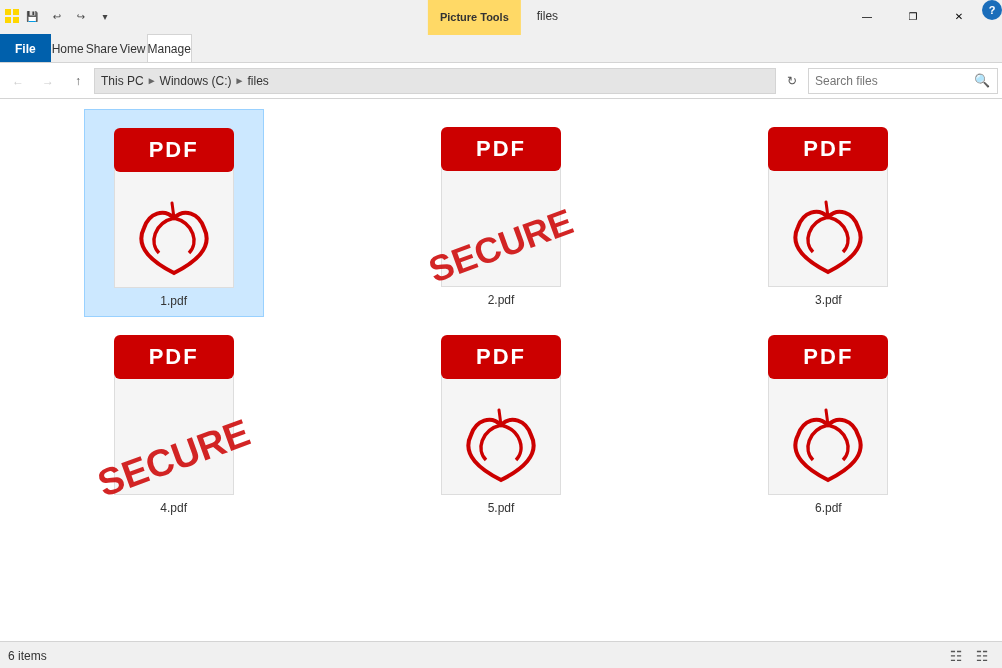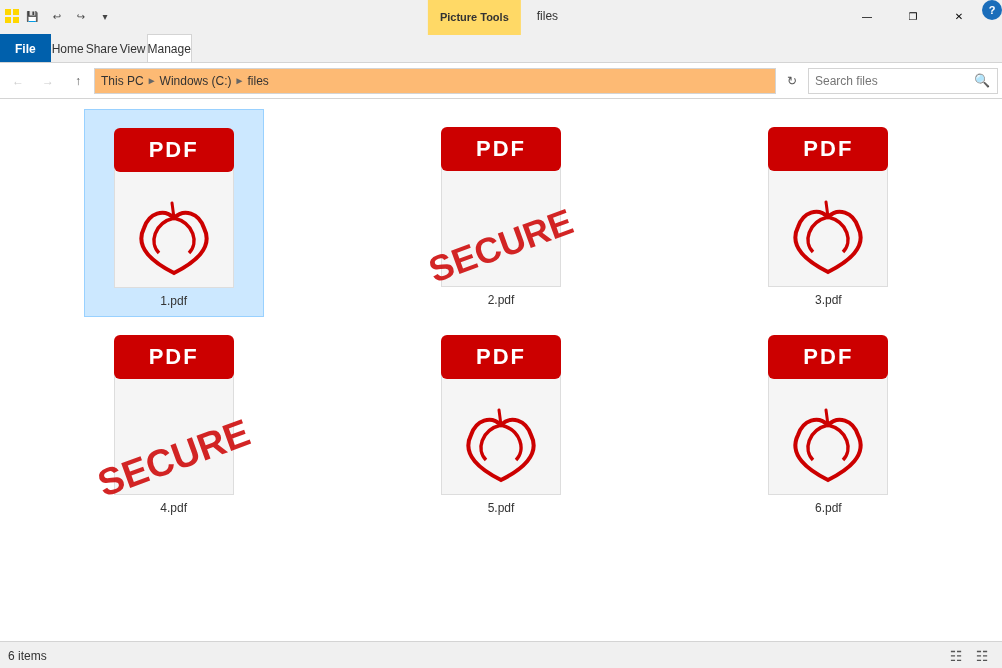--- a/index.html
+++ b/index.html
@@ -113,21 +113,21 @@
       font-size: 12px;
     }
     .nav-btn.disabled { color: #ccc; cursor: default; }
     .address-path {
       flex: 1;
       height: 26px;
       border: 1px solid #d4d4d4;
       display: flex;
       align-items: center;
       padding: 0 6px;
-      background: #fdba74;
+      background: #e5e5e5;
       cursor: pointer;
     }
     .breadcrumb-item {
       color: #333;
       font-size: 12px;
       cursor: pointer;
     }
     .breadcrumb-sep {
       color: #666;
       margin: 0 3px;

